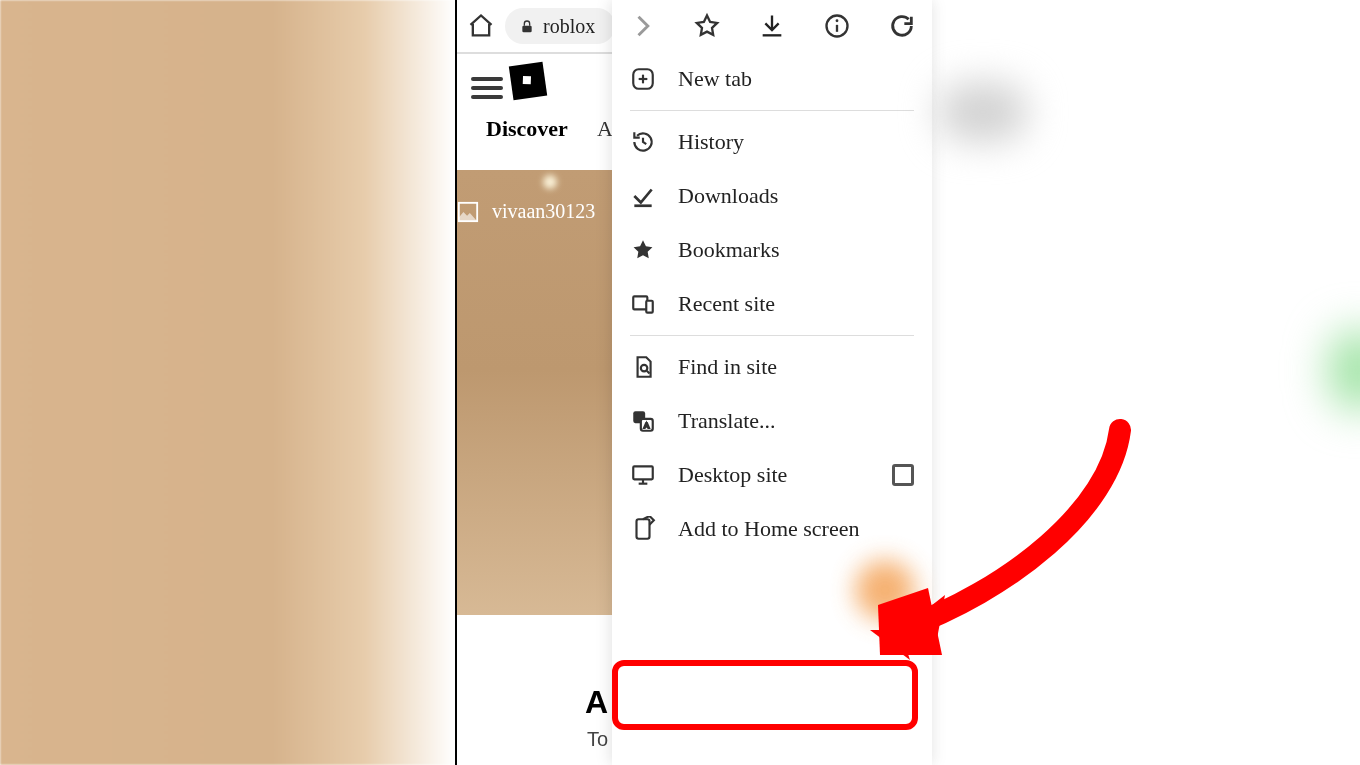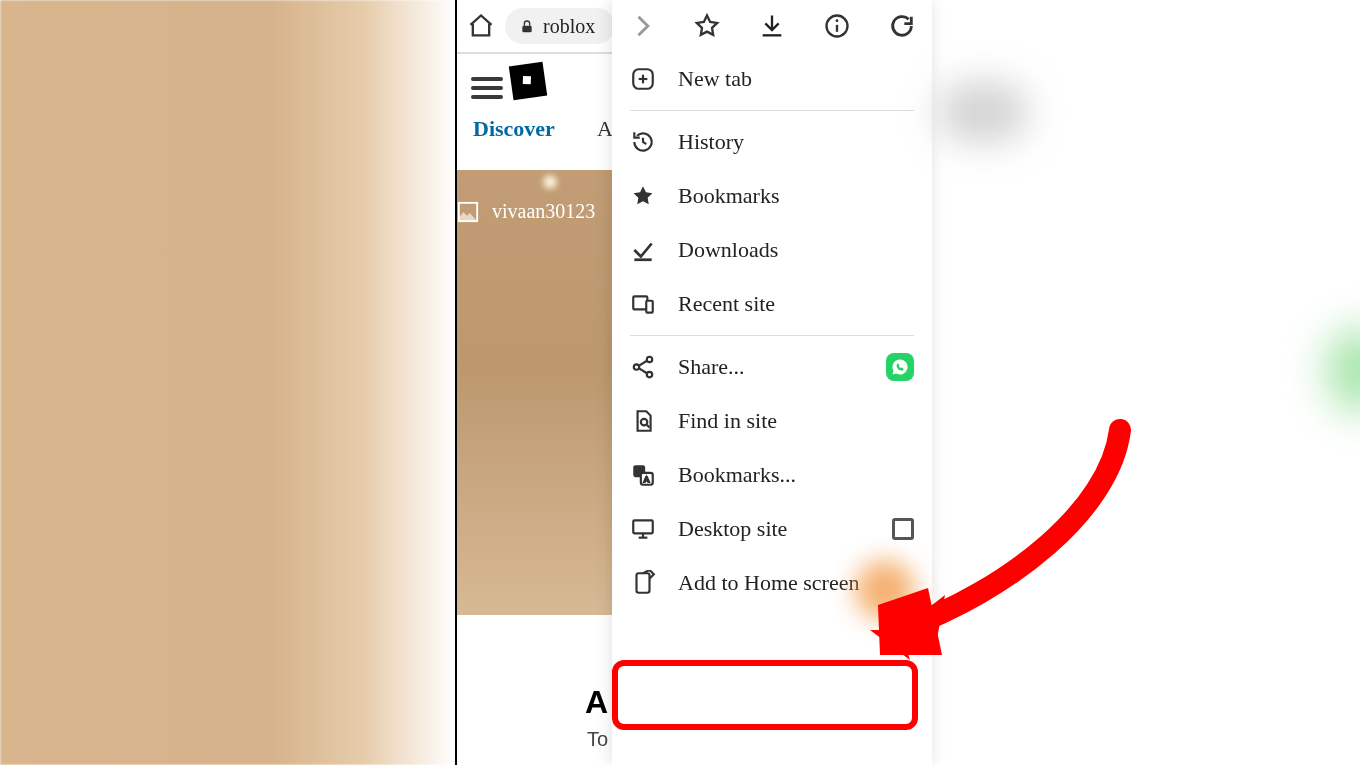--- a/index.html
+++ b/index.html
@@ -46,21 +46,21 @@
   .ham div { height: 4px; background: #3a3a3a; margin: 5px 0; border-radius: 2px; }
   .rbx-logo {
     position: absolute; left: 54px; top: 10px; width: 34px; height: 34px;
     background: #000; transform: rotate(-8deg);
   }
   .rbx-logo::after {
     content: ""; position: absolute; left: 12px; top: 12px; width: 8px; height: 8px; background: #fff;
     transform: rotate(10deg);
   }
   .discover {
-    position: absolute; left: 16px; top: 62px; font-size: 22px; font-weight: 600; color: #0369a1;
+    position: absolute; left: 29px; top: 62px; font-size: 22px; font-weight: 600; color: #000000;
   }
   .after-discover {
     position: absolute; left: 140px; top: 62px; font-size: 22px; color: #333;
   }
 
   
   .content-bg {
     position: absolute; left: 0; top: 170px; width: 165px; height: 445px;
     background: linear-gradient(180deg, #c19c74 0%, #bd986f 45%, #d7b995 100%);
   }
@@ -243,66 +243,49 @@
             <path d="M4 12a8 8 0 1 0 2.5-5.8"></path>
             <polyline points="4 3 4 8 9 8"></polyline>
             <polyline points="12 8 12 12 15 14"></polyline>
           </svg>
         </span>
       <span>History</span>
     </div>
 
     <div class="mrow">
       <span class="ico">
-          <svg viewBox="0 0 24 24" fill="#333">
-            <path d="M12 3l2.7 5.5 6 .9-4.4 4.2 1 6-5.3-2.8L6.7 19.6l1-6L3.3 9.4l6-.9L12 3z"></path>
-          </svg>
-        </span>
-      <span>Bookmarks</span>
-    </div>
-
-    <div class="mrow">
-      <span class="ico">
           <svg viewBox="0 0 24 24" fill="none" stroke="#333" stroke-width="2.5">
             <polyline points="4 12 10 18 20 6"></polyline>
             <line x1="4" y1="21" x2="20" y2="21"></line>
           </svg>
         </span>
       <span>Downloads</span>
     </div>
 
     <div class="mrow">
       <span class="ico">
+          <svg viewBox="0 0 24 24" fill="#333">
+            <path d="M12 3l2.7 5.5 6 .9-4.4 4.2 1 6-5.3-2.8L6.7 19.6l1-6L3.3 9.4l6-.9L12 3z"></path>
+          </svg>
+        </span>
+      <span>Bookmarks</span>
+    </div>
+
+    <div class="mrow">
+      <span class="ico">
           <svg viewBox="0 0 24 24" fill="none" stroke="#333" stroke-width="2">
             <rect x="3" y="5" width="13" height="12" rx="1"></rect>
             <rect x="15" y="9" width="6" height="11" rx="1" fill="#fff"></rect>
           </svg>
         </span>
       <span>Recent site</span>
     </div>
 
     <div class="sep"></div>
 
-    <div class="mrow">
-      <span class="ico">
-          <svg viewBox="0 0 24 24" fill="none" stroke="#333" stroke-width="2">
-            <circle cx="6" cy="12" r="2.5"></circle>
-            <circle cx="18" cy="5" r="2.5"></circle>
-            <circle cx="18" cy="19" r="2.5"></circle>
-            <line x1="8" y1="11" x2="16" y2="6"></line>
-            <line x1="8" y1="13" x2="16" y2="18"></line>
-          </svg>
-        </span>
-      <span>Share...</span>
-      <span class="wa-badge">
-        <svg viewBox="0 0 24 24">
-            <path d="M12 2a10 10 0 0 0-8.7 15L2 22l5.2-1.3A10 10 0 1 0 12 2zm5 13.3c-.3.8-1.6 1.5-2.2 1.5-.6.1-1.3.1-2-.1-2.5-.8-4.3-2.6-5.1-5.1-.2-.7-.2-1.4-.1-2 0-.6.7-1.9 1.5-2.2.3-.1.6-.1.8.1l1 1.5c.1.2.1.5 0 .7l-.5.8c.6 1.2 1.6 2.2 2.8 2.8l.8-.5c.2-.1.5-.1.7 0l1.5 1c.2.2.2.5.1.8z"></path>
-          </svg>
-      </span>
-    </div>
 
     <div class="mrow">
       <span class="ico">
           <svg viewBox="0 0 24 24" fill="none" stroke="#333" stroke-width="2">
             <path d="M7 3h8l4 4v14H7z"></path>
             <circle cx="13" cy="13" r="3"></circle>
             <line x1="15.5" y1="15.5" x2="18" y2="18"></line>
           </svg>
         </span>
       <span>Find in site</span>
@@ -310,21 +293,21 @@
 
     <div class="mrow">
       <span class="ico">
           <svg viewBox="0 0 24 24" fill="none" stroke="#333" stroke-width="2">
             <rect x="3" y="3" width="11" height="11" rx="2" fill="#333" stroke="none"></rect>
             <text x="6" y="11" font-size="7" fill="#fff" font-family="Arial">文</text>
             <rect x="10" y="10" width="11" height="11" rx="2" fill="#fff"></rect>
             <text x="13" y="18" font-size="7" fill="#333" font-family="Arial">A</text>
           </svg>
         </span>
-      <span>Bookmarks...</span>
+      <span>Translate...</span>
     </div>
 
     <div class="mrow">
       <span class="ico">
           <svg viewBox="0 0 24 24" fill="none" stroke="#333" stroke-width="2">
             <rect x="3" y="4" width="18" height="12" rx="1"></rect>
             <line x1="8" y1="20" x2="16" y2="20"></line>
             <line x1="12" y1="16" x2="12" y2="20"></line>
           </svg>
         </span>

